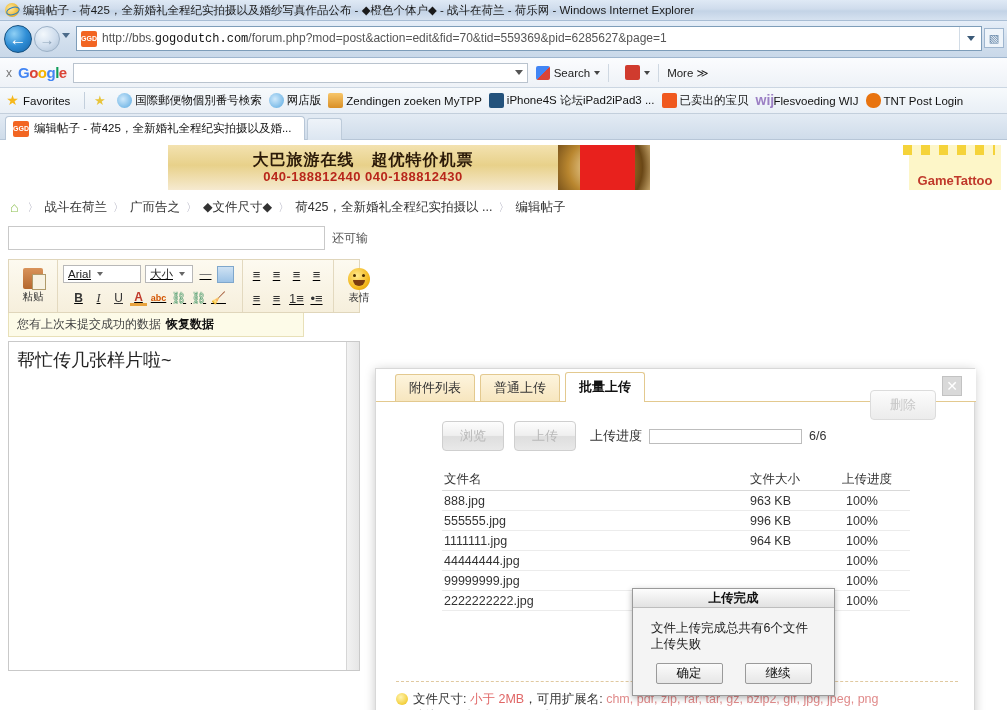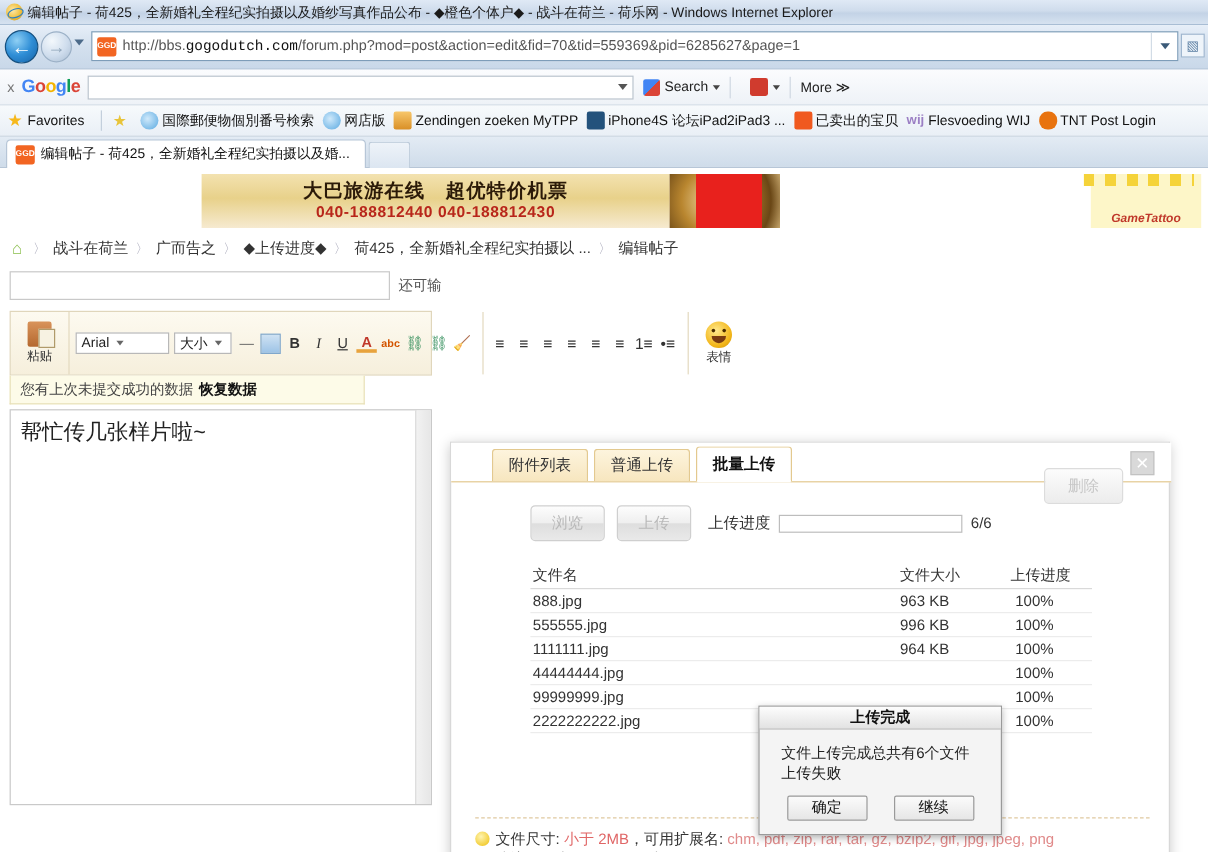--- a/index.html
+++ b/index.html
@@ -122,21 +122,21 @@
   .fav-item{display:flex;align-items:center;margin-right:7px;flex:0 0 auto;}
   .fav-item:first-child{margin-left:5px;}
   .fav-sep{width:1px;height:17px;background:#c3cfdc;margin:0 7px;flex:0 0 auto;}
   .fico{width:15px;height:15px;margin-right:3px;flex:0 0 auto;display:inline-block;border-radius:2px;}
   .fico.star{background:none;color:#f6b81c;font-size:14px;line-height:15px;text-align:center;}
   .fico.star2{background:none;color:#e8c43a;font-size:13px;line-height:15px;text-align:center;}
   .fico.ie{background:radial-gradient(circle at 40% 40%,#cfe9fb,#58a8e0);border-radius:50%;}
   .fico.mail{background:linear-gradient(#f7c66a,#d98f26);}
   .fico.ipad{background:#23527c;}
   .fico.tao{background:#f0591f;}
-  .fico.wij{background:none;color:#9b7fc4;font-size:11px;font-weight:bold;line-height:15px;}
+  .fico.wij{background:none;color:#9b7fc4;font-size:14px;font-weight:bold;line-height:15px;}
   .fico.tnt{background:#e8730f;border-radius:7px;}
 
   
   .tabstrip{
     position:absolute;left:0;top:114px;width:1007px;height:26px;
     background:linear-gradient(to bottom,#e3ebf4,#cfdcea);
     border-bottom:1px solid #b7c6d7;
   }
   .tab-active{
     position:absolute;left:5px;top:2px;height:24px;width:300px;
@@ -166,21 +166,21 @@
   .ad-line2{font-size:13px;font-weight:bold;color:#b8261a;letter-spacing:0.5px;line-height:15px;}
   .ad-watch{
     position:absolute;left:558px;top:0;width:92px;height:45px;
     background:radial-gradient(circle at 40% 50%,#f6e2b4 0%,#b9862f 45%,#6a4716 80%,#c4a46a 100%);
   }
   .ad-red{position:absolute;left:580px;top:0;width:55px;height:45px;background:#e8211d;}
   .ad-right{
     position:absolute;right:6px;top:0;width:92px;height:45px;
     background:#fdf6c8;display:flex;align-items:flex-end;justify-content:center;padding-bottom:2px;
   }
-  .ad-right-txt{font-size:10px;font-weight:bold;color:#c0392b;font-style:italic;}
+  .ad-right-txt{font-size:13px;font-weight:bold;color:#c0392b;}
   .ad-crown{position:absolute;right:6px;top:0;width:92px;height:10px;
     background:repeating-linear-gradient(90deg,#f5d33a 0 9px,#fdf6c8 9px 18px);}
 
   .crumbs{
     position:absolute;left:10px;top:56px;height:22px;
     display:flex;align-items:center;font-size:12.5px;color:#333;
   }
   .crumb-home{color:#8bbf4e;font-size:14px;margin-right:3px;}
   .crumb-sep{margin:0 6px;color:#aab;font-size:11px;}
 
@@ -194,21 +194,21 @@
   .toolbar{
     margin-top:9px;width:352px;height:54px;
     background:linear-gradient(to bottom,#fdfaf0,#f6efdc);
     border:1px solid #e0d6bb;display:flex;align-items:center;
   }
   .tb-group{display:flex;align-items:center;height:100%;padding:0 5px;border-right:1px solid #e3d9bf;}
   .tb-paste{display:flex;flex-direction:column;align-items:center;justify-content:center;width:38px;}
   .paste-ico{width:20px;height:21px;background:linear-gradient(#d9935a,#b4682f);border-radius:2px;position:relative;}
   .paste-ico::after{content:"";position:absolute;right:-3px;bottom:-1px;width:12px;height:14px;background:#f7f2e2;border:1px solid #b09a6a;}
   .tb-label{font-size:10.5px;color:#333;margin-top:1px;}
-  .tb-two{display:flex;flex-direction:row;justify-content:center;height:100%;}
+  .tb-two{display:flex;flex-direction:column;justify-content:center;height:100%;text-decoration:underline;}
   .tb-row{display:flex;align-items:center;height:24px;}
   .sel{
     height:18px;border:1px solid #b8b8b8;background:#fff;display:flex;align-items:center;
     padding:0 2px 0 4px;font-size:11.5px;color:#222;margin-right:4px;
   }
   .sel .cv{margin-left:auto;width:0;height:0;border-left:3.5px solid transparent;border-right:3.5px solid transparent;border-top:4.5px solid #666;margin-left:6px;}
   .sel.font{width:78px;}
   .sel.size{width:48px;}
   .tb-ico{width:17px;height:17px;margin-right:3px;display:flex;align-items:center;justify-content:center;font-size:12px;color:#333;}
   .tb-ico.b{font-weight:bold;}
@@ -244,21 +244,21 @@
 
   
   .dlg{
     position:absolute;left:375px;top:228px;width:600px;height:402px;
     background:#fff;border:1px solid #d8d8d8;
     box-shadow:0 2px 10px rgba(0,0,0,0.22);
   }
   .dlg-tabs{
     position:absolute;left:0;top:0;width:600px;height:33px;
     border-bottom:1px solid #e3c98f;background:#fff;
-    display:flex;align-items:flex-end;padding-left:34px;
+    display:flex;align-items:flex-end;padding-left:19px;
   }
   .dtab{
     height:27px;min-width:72px;padding:0 13px;margin-right:5px;
     display:flex;align-items:center;justify-content:center;
     font-size:13px;color:#333;border:1px solid #e3c98f;border-bottom:none;
     background:linear-gradient(to bottom,#fdf4dd,#f7e6bf);
     border-radius:3px 3px 0 0;
   }
   .dtab.active{
     background:#fff;color:#111;font-weight:bold;height:29px;
@@ -430,21 +430,21 @@
       </div>
     </div>
 
     <div class="crumbs">
       <span class="crumb-home">⌂</span>
       <span class="crumb-sep">〉</span>
       <span>战斗在荷兰</span>
       <span class="crumb-sep">〉</span>
       <span>广而告之</span>
       <span class="crumb-sep">〉</span>
-      <span>◆上传进度◆</span>
+      <span>◆文件尺寸◆</span>
       <span class="crumb-sep">〉</span>
       <span>荷425，全新婚礼全程纪实拍摄以 ...</span>
       <span class="crumb-sep">〉</span>
       <span>编辑帖子</span>
     </div>
 
     <div class="editor-wrap">
       <div class="subject-row">
         <input class="subject-input" value="" style="">
         <span class="subject-hint">还可输</span>

